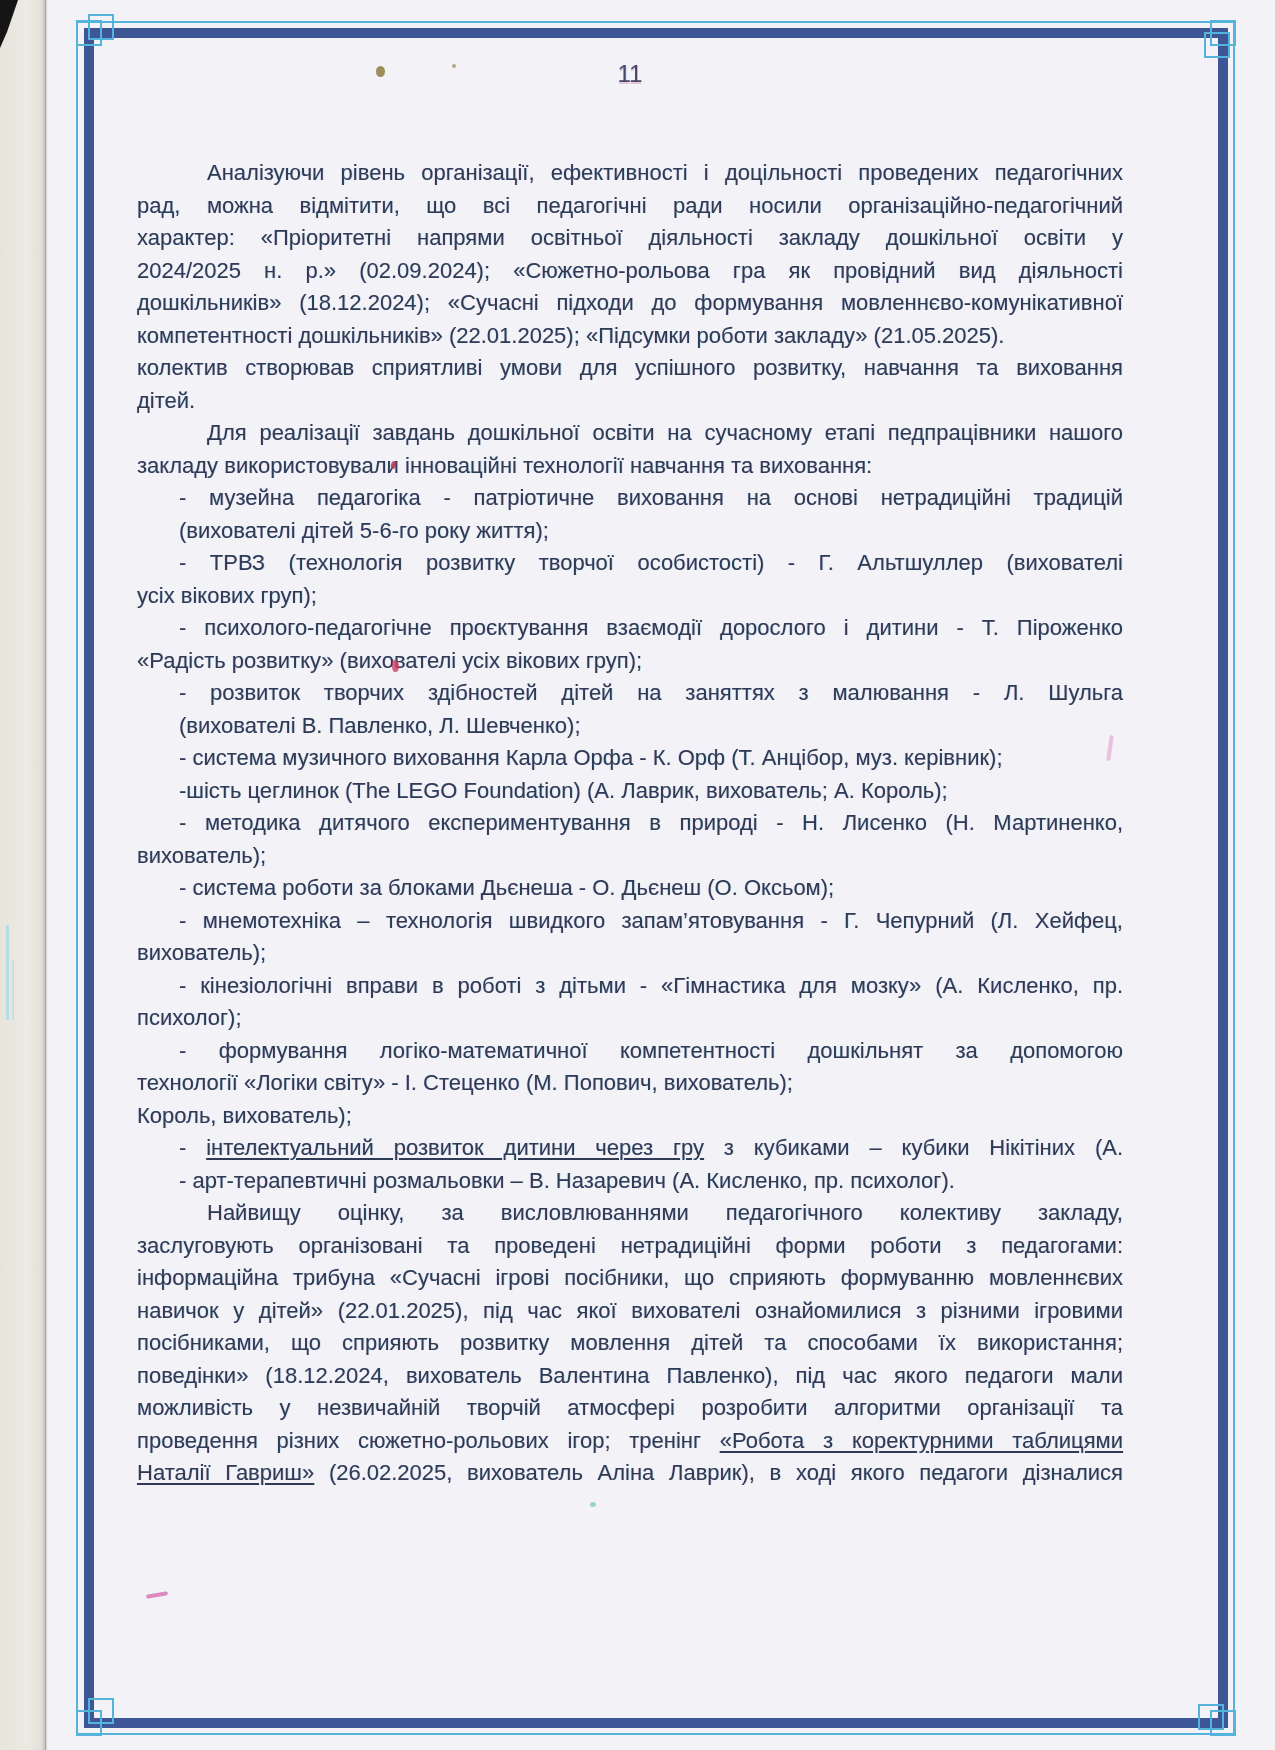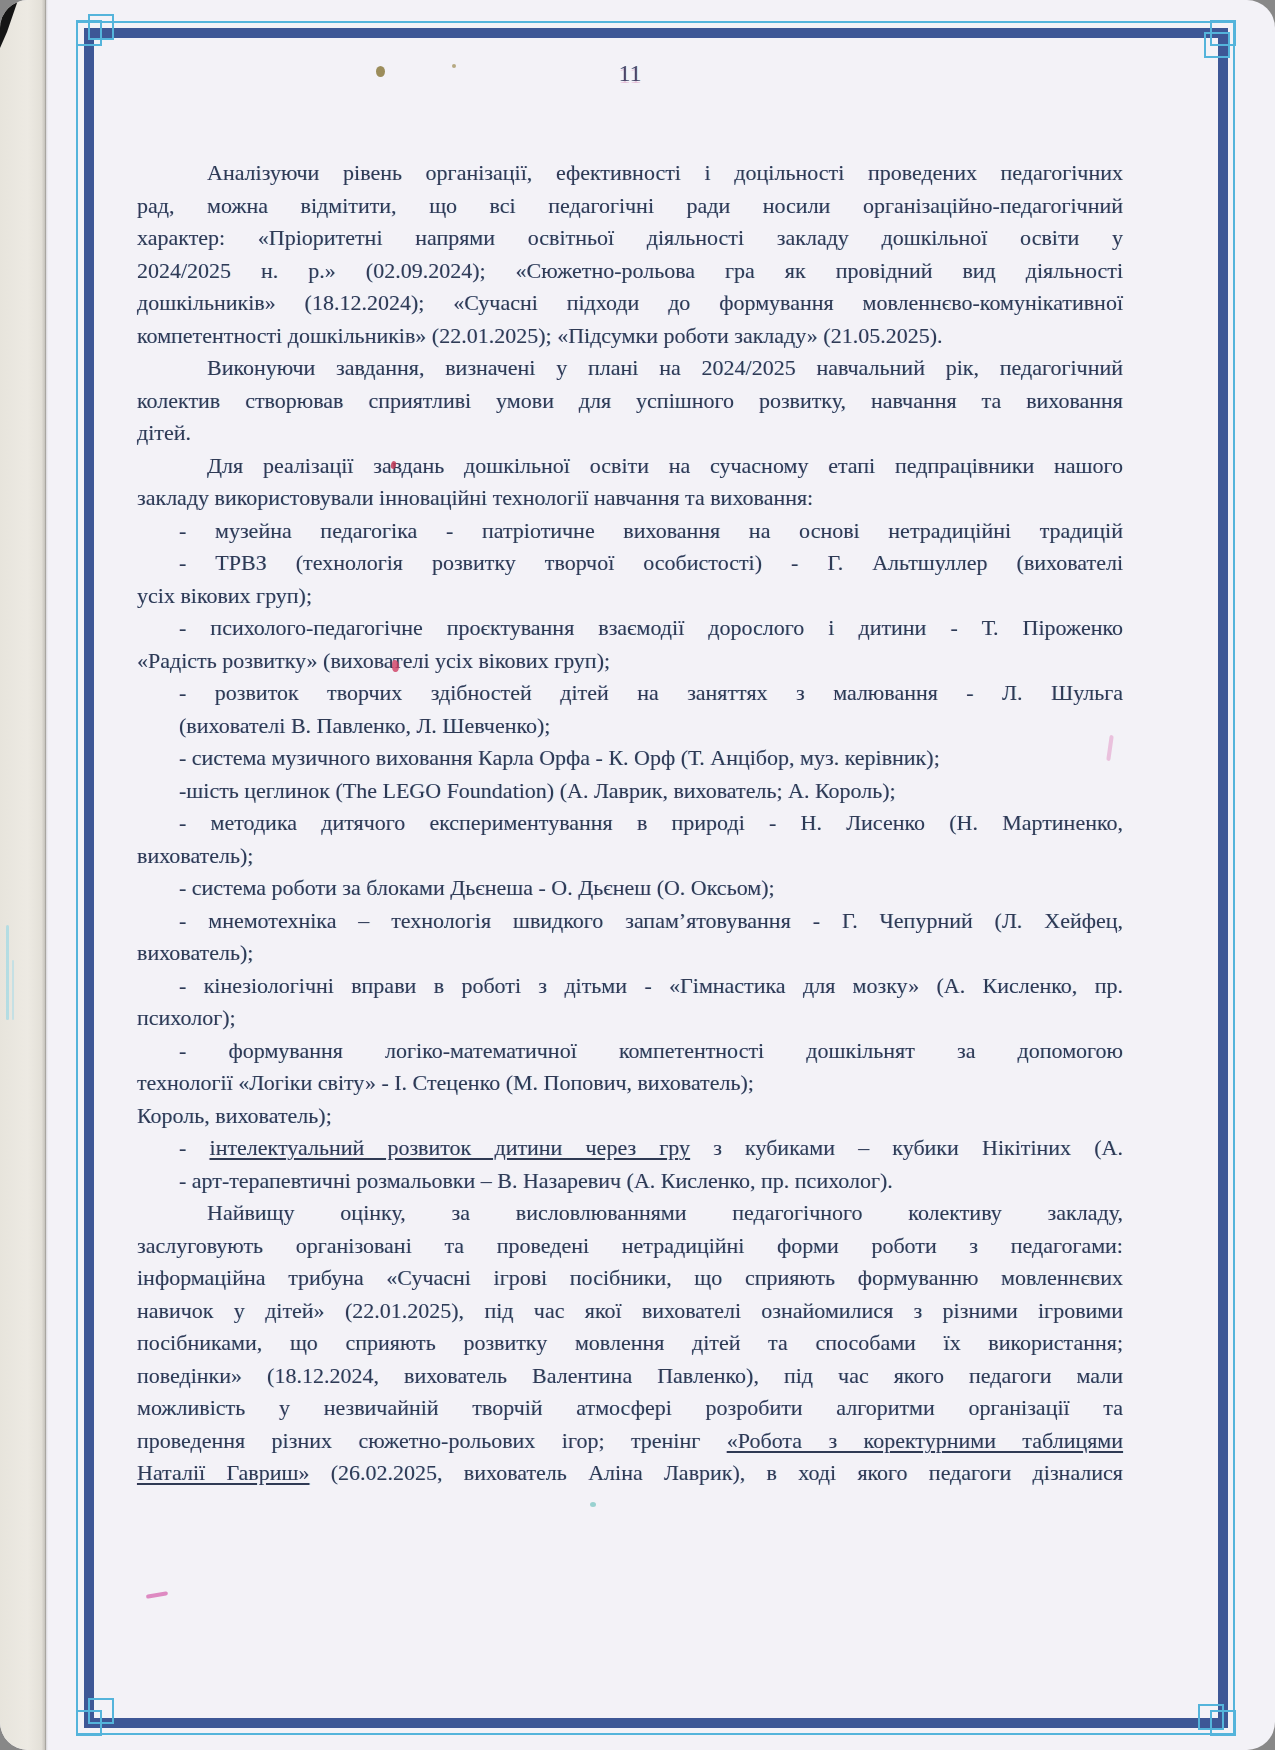--- a/index.html
+++ b/index.html
@@ -1,22 +1,21 @@
 <!DOCTYPE html>
 <html><head>
 <meta charset="utf-8">
 <style>
   html,body{margin:0;padding:0;background:#888;}
   .page{
     position:relative;
     width:1275px;height:1750px;
     background:#f3f2f7;
     overflow:hidden;
-    font-family:Liberation Serif, serif;
-    border-radius:28px;
+    font-family:Liberation Sans, sans-serif;
   }
   
   .scan-strip{
     position:absolute;left:0;top:0;width:46px;height:100%;
     background:linear-gradient(90deg,#e7e4dc 0%,#edeae3 60%,#e3e0d8 90%,#c9c6bf 97%,#b5b2ab 100%);
   }
   .sheet-edge{
     position:absolute;left:45px;top:0;width:3px;height:100%;
     background:linear-gradient(90deg,rgba(120,118,112,.35),rgba(255,255,255,0));
   }
@@ -105,30 +104,30 @@
   <div class="text-flow" style="color: rgb(47, 58, 84);">
       <div class="block" data-cont="false">
         <div class="line ind-p"><span>Аналізуючи рівень організації, ефективності і доцільності проведених педагогічних</span></div>
         <div class="line ind-x"><span>рад, можна відмітити, що всі педагогічні ради носили організаційно-педагогічний</span></div>
         <div class="line ind-x"><span>характер: «Пріоритетні напрями освітньої діяльності закладу дошкільної освіти у</span></div>
         <div class="line ind-x"><span>2024/2025 н. р.» (02.09.2024); «Сюжетно-рольова гра як провідний вид діяльності</span></div>
         <div class="line ind-x"><span>дошкільників» (18.12.2024); «Сучасні підходи до формування мовленнєво-комунікативної</span></div>
         <div class="line ind-x last"><span>компетентності дошкільників» (22.01.2025); «Підсумки роботи закладу» (21.05.2025).</span></div>
       </div>
       <div class="block" data-cont="false">
-        <div class="line ind-p"><span>Виконуючи завдання, визначені у плані на 2024/2025 навчальний рік, педагогічний</span></div>
         <div class="line ind-x"><span>колектив створював сприятливі умови для успішного розвитку, навчання та виховання</span></div>
         <div class="line ind-x last"><span>дітей.</span></div>
       </div>
       <div class="block" data-cont="false">
         <div class="line ind-p"><span>Для реалізації завдань дошкільної освіти на сучасному етапі педпрацівники нашого</span></div>
         <div class="line ind-x last"><span>закладу використовували інноваційні технології навчання та виховання:</span></div>
       </div>
       <div class="block" data-cont="false">
         <div class="line ind-l"><span>- музейна педагогіка - патріотичне виховання на основі нетрадиційні традицій</span></div>
+        <div class="line ind-c last"><span>(вихователі дітей 5-6-го року життя);</span></div>
       </div>
       <div class="block" data-cont="false">
         <div class="line ind-l"><span>- ТРВЗ (технологія розвитку творчої особистості) - Г.  Альтшуллер   (вихователі</span></div>
         <div class="line ind-x last"><span>усіх вікових груп);</span></div>
       </div>
       <div class="block" data-cont="false">
         <div class="line ind-l"><span>- психолого-педагогічне проєктування взаємодії дорослого і дитини - Т. Піроженко</span></div>
         <div class="line ind-x last"><span>«Радість розвитку»  (вихователі усіх вікових груп);</span></div>
       </div>
       <div class="block" data-cont="false">

